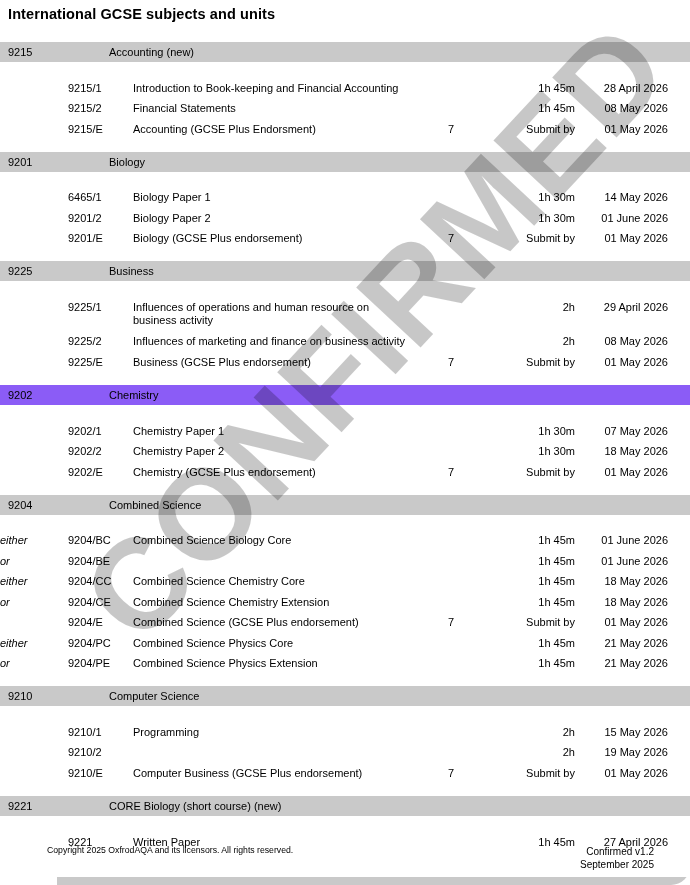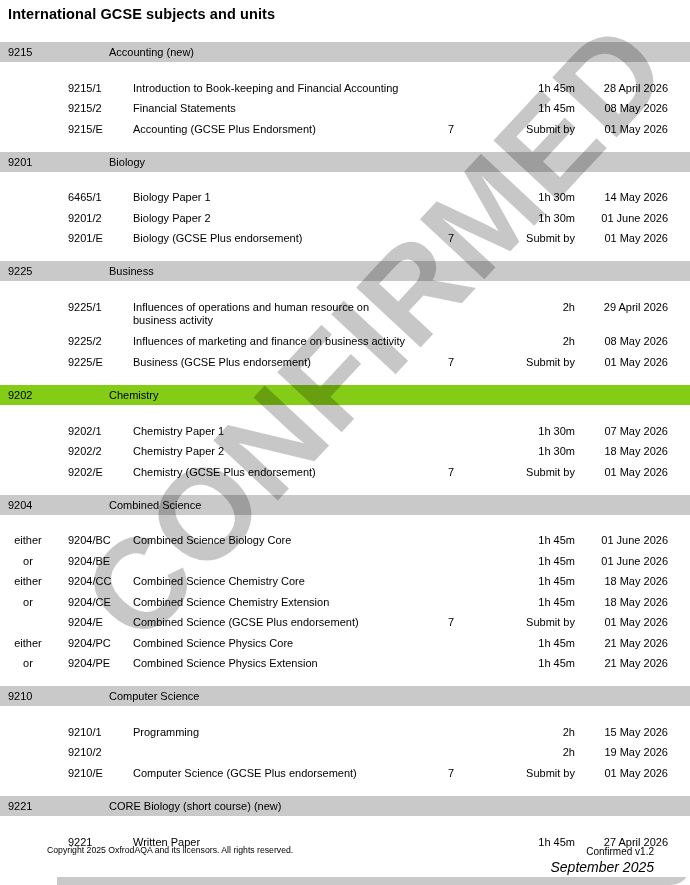--- a/index.html
+++ b/index.html
@@ -21,39 +21,39 @@
   .section-bar {
     position:relative; height:20px; margin-bottom:18px;
     background:#c9c9c9;
     font-size:11px; line-height:20px;
   }
   .sec-code { position:absolute; left:8px; }
   .sec-name { position:absolute; left:83px;margin-left:26px; }
   .row { position:relative; height:20.5px; font-size:11px; line-height:13.5px; }
   .row.wrapped { height:34.5px; }
   .cell { position:absolute; top:1.5px; white-space:pre; }
-  .cell.prefix { left:0; width:56px; text-align:center; }
+  .cell.prefix { left:0; width:56px; text-align:left; font-style:italic; }
   .cell.code { left:68px; }
   .cell.title { left:133px; width:335px; white-space:pre-line; }
   .cell.comp { left:448px; }
   .cell.dur { left:457px; width:118px; text-align:right; }
   .cell.date { left:550px; width:118px; text-align:right; }
   .watermark {
     position:absolute; left:-75px; top:268px; width:900px;
     text-align:center;
     font-size:128px; font-weight:bold; line-height:1;
     color:rgba(0,0,0,0.22);
     transform:rotate(-47deg);
     pointer-events:none;
     z-index:10;
     letter-spacing:1px;
   }
   .copyright { position:absolute; left:47px; top:845px; font-size:8.7px; }
   .version   { position:absolute; right:36px; top:846px; font-size:10px; }
-  .fdate     { position:absolute; right:36px; top:859px; font-size:14px;font-style:italic; }
+  .fdate     { position:absolute; right:36px; top:859px; font-size:10px; }
   .bottom-bar {
     position:absolute; left:57px; top:877px; width:633px; height:8px;
     background:#c9c9c9;
   }
 </style>
 </head>
 <body>
 
 <div class="page">
 
@@ -160,21 +160,21 @@
     <span class="cell code">9225/E</span>
     <span class="cell title">Business (GCSE Plus endorsement)</span>
     <span class="cell comp">7</span>
     <span class="cell dur">Submit by</span>
     <span class="cell date">01 May 2026</span>
   </div>
 </div>
   </section>
 
   <section class="section">
-    <div class="section-bar" style="background: #84cc16;">
+    <div class="section-bar" style="background: #8b5cf6;">
       <span class="sec-code">9202</span>
       <span class="sec-name">Chemistry</span>
     </div>
     <div class="rows">
   <div class="row">
     <span class="cell prefix"></span>
     <span class="cell code">9202/1</span>
     <span class="cell title">Chemistry Paper 1</span>
     <span class="cell comp"></span>
     <span class="cell dur">1h 30m</span>
@@ -290,21 +290,21 @@
     <span class="cell prefix"></span>
     <span class="cell code">9210/2</span>
     <span class="cell comp"></span>
     <span class="cell dur">2h</span>
     <span class="cell date">19 May 2026</span>
   </div>
 
   <div class="row">
     <span class="cell prefix"></span>
     <span class="cell code">9210/E</span>
-    <span class="cell title">Computer Science (GCSE Plus endorsement)</span>
+    <span class="cell title">Computer Business (GCSE Plus endorsement)</span>
     <span class="cell comp">7</span>
     <span class="cell dur">Submit by</span>
     <span class="cell date">01 May 2026</span>
   </div>
 </div>
   </section>
 
   <section class="section">
     <div class="section-bar" style="background: rgb(201, 201, 201);">
       <span class="sec-code">9221</span>

